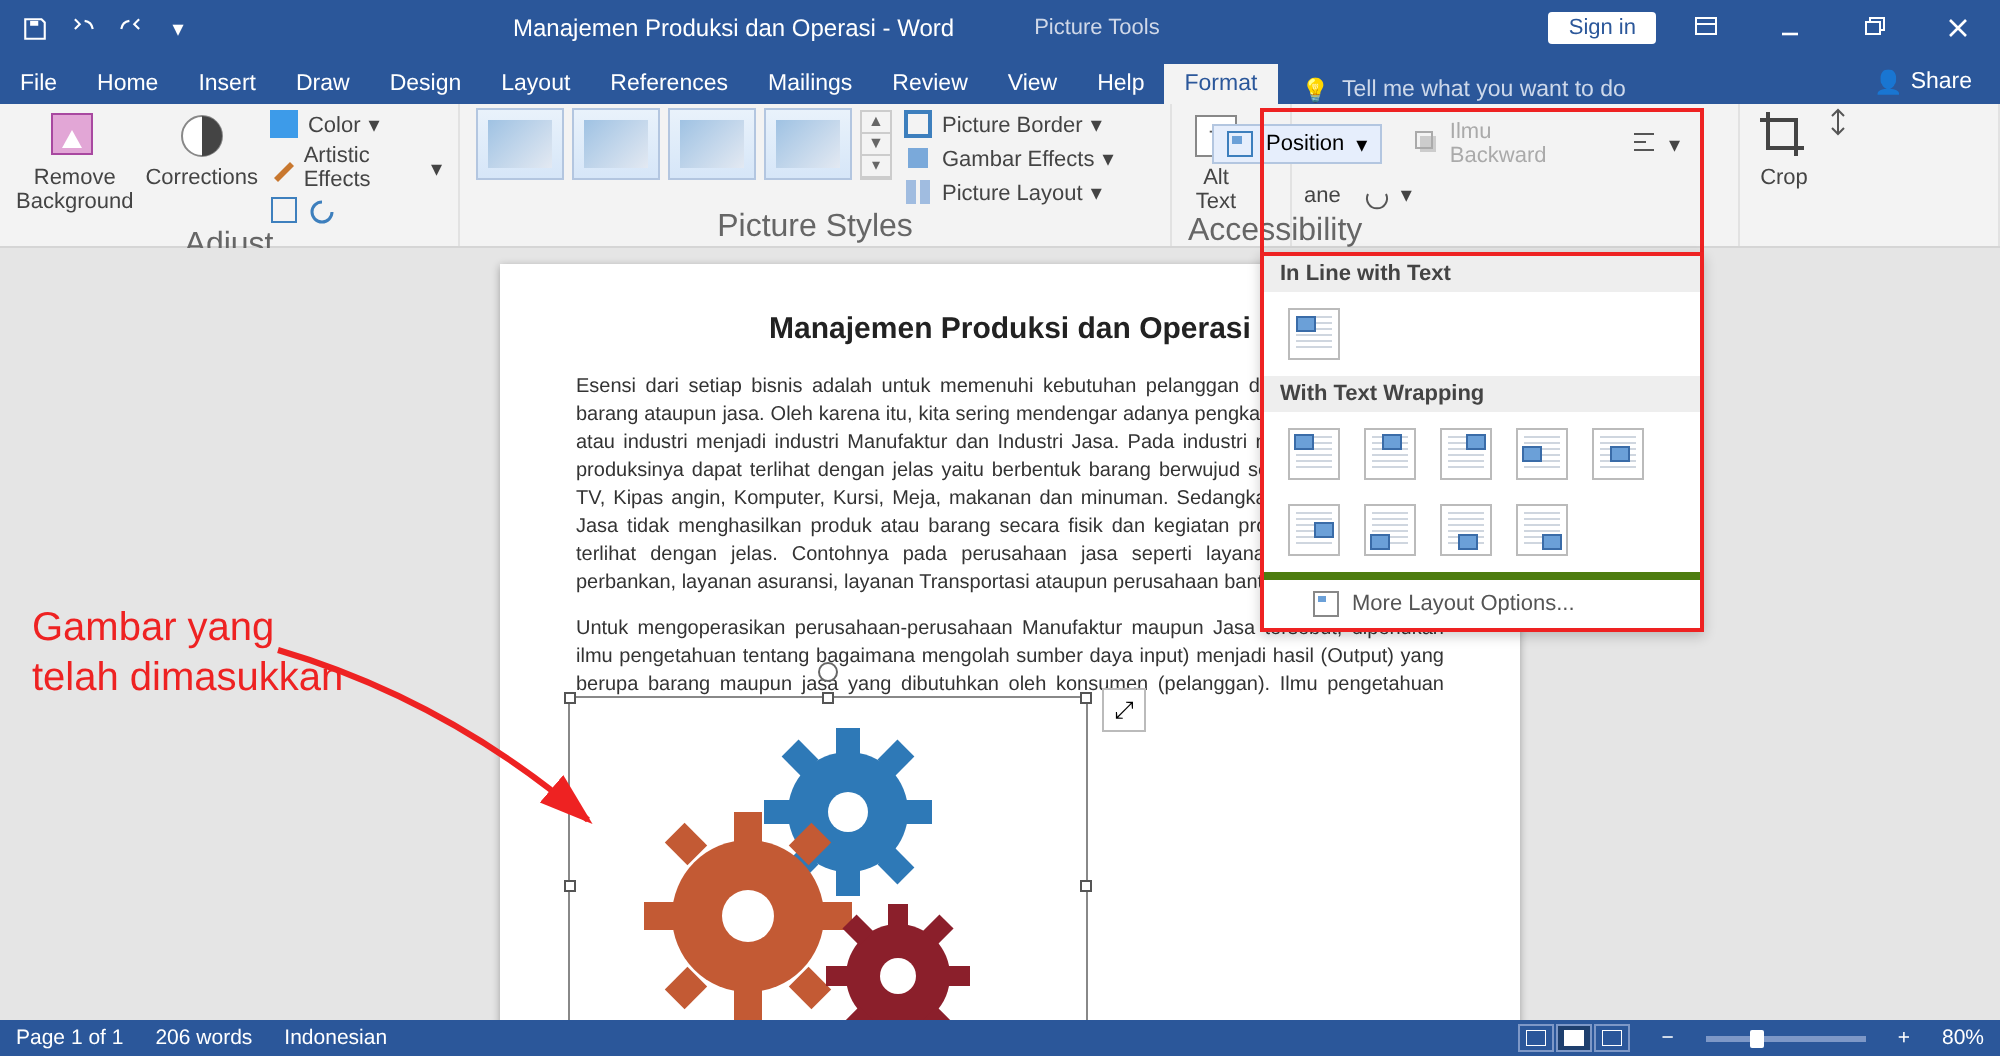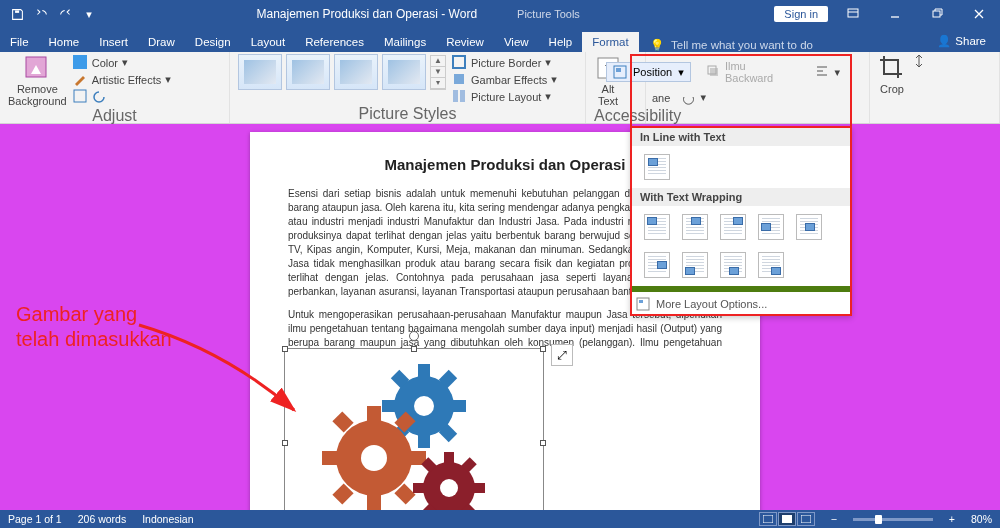--- a/index.html
+++ b/index.html
@@ -31,21 +31,21 @@
 .small-row { display: flex; align-items: center; gap: 4px; font-size: 11px; color: #444; cursor: pointer; padding: 1px 0; }
 .small-row .icon16 { width: 15px; height: 15px; }
 .style-gal { display: flex; gap: 4px; align-items: center; }
 .style-item { width: 44px; height: 36px; border: 1px solid #b3c6e0; background: linear-gradient(#e9f2fb,#d6e6f8); cursor: pointer; position: relative; }
 .style-item::after { content:""; position:absolute; inset:5px; background: linear-gradient(135deg,#9fc2e3,#e3e9f2); }
 .gal-more { display: flex; flex-direction: column; border: 1px solid #ccc; }
 .gal-more div { width: 14px; height: 11px; border-bottom: 1px solid #ccc; font-size: 8px; text-align: center; color: #666; cursor: pointer; }
 .col2 { display: flex; flex-direction: column; }
 .spin-box { display: flex; align-items: center; gap: 2px; }
 
-.canvas { position: absolute; left: 0; top: 124px; right: 0; bottom: 18px; background: #d946ef; overflow: hidden; }
+.canvas { position: absolute; left: 0; top: 124px; right: 0; bottom: 18px; background: #e5e5e5; overflow: hidden; }
 .page { position: absolute; left: 250px; top: 8px; width: 510px; height: 700px; background: #fff; box-shadow: 0 1px 4px rgba(0,0,0,.3); padding: 24px 38px; }
 .doc-title { text-align: center; font-weight: 600; font-size: 15px; margin-bottom: 14px; color: #222; }
 .doc-para { font-size: 10px; line-height: 1.4; color: #333; text-align: justify; margin-bottom: 9px; }
 .img-frame { position: absolute; left: 284px; top: 224px; width: 260px; height: 190px; border: 1px solid #888; background: #fff; }
 .handle { position: absolute; width: 6px; height: 6px; background: #fff; border: 1px solid #555; }
 .h-tl{top:-3px;left:-3px}.h-tr{top:-3px;right:-3px}
 .h-t{top:-3px;left:50%;margin-left:-3px}.h-l{left:-3px;top:50%;margin-top:-3px}.h-r{right:-3px;top:50%;margin-top:-3px}
 .rot{top:-18px;left:50%;margin-left:-5px;width:10px;height:10px;border-radius:50%;border:1px solid #666;background:#fff;position:absolute}
 .gears { position: absolute; inset: 0; display: flex; align-items: center; justify-content: center; }
 .layout-smart { position:absolute; right:-30px; top:-5px; width:22px; height:22px; border:1px solid #bbb; background:#fff; display:flex; align-items:center; justify-content:center; font-size:12px; }
@@ -53,21 +53,21 @@
 .annotation { position: absolute; left: 16px; top: 302px; color: #e22; font-size: 20px; line-height: 1.25; }
 .arrow { position: absolute; left: 134px; top: 320px; }
 
 .pos-panel { position: absolute; right: 148px; top: 126px; width: 222px; height: 190px; background: #fff; border: 2px solid #e22; z-index: 5; box-shadow: 0 2px 6px rgba(0,0,0,.2); }
 .red-around { position:absolute; right:148px; top:54px; width:222px; height:262px; border:2px solid #e22; border-bottom:none; z-index:4; pointer-events:none; }
 .pp-hdr { font-size: 11px; color: #444; background: #eee; padding: 3px 8px; font-weight: 600; }
 .pp-grid { display: flex; flex-wrap: wrap; gap: 12px; padding: 8px 12px; }
 .pp-item { width: 26px; height: 26px; border: 1px solid #bbb; background: #fff; cursor: pointer; position: relative; }
 .pp-item::before{content:"";position:absolute;inset:3px;background:repeating-linear-gradient(#cfd6df 0 1px,transparent 1px 3px);}
 .pp-item .pic{position:absolute;width:10px;height:8px;background:#6ba0d8;border:1px solid #3a6ca8;}
-.pp-more { border-top: 6px solid #4d7c0f; padding: 5px 4px; font-size: 11px; color: #555; display: flex; align-items: center; gap: 6px; cursor: pointer; }
+.pp-more { border-top: 4px solid #4d7c0f; padding: 5px 24px; font-size: 11px; color: #555; display: flex; align-items: center; gap: 6px; cursor: pointer; }
 
 .arrange-visible { position:absolute; right:148px; top:56px; width:252px; height:68px; z-index:3; }
 .arrange-visible .small-row { padding: 2px 6px; }
 .pos-btn { border:1px solid #b3c6e0; background:#e6eefc; padding:2px 6px; display:inline-flex; align-items:center; gap:6px; font-size:11px; cursor:pointer; }
 
 .statusbar { position: absolute; bottom: 0; left: 0; right: 0; height: 18px; background: #2b579a; color: #fff; font-size: 10.5px; display: flex; align-items: center; padding: 0 8px; gap: 16px; }
 .statusbar .spacer { flex: 1; }
 .zoom-slider { width: 80px; height: 3px; background: #7e98c7; position: relative; }
 .zoom-slider::after{content:"";position:absolute;left:22px;top:-3px;width:7px;height:9px;background:#fff;border-radius:1px;}
 .view-btns { display:flex; gap:1px; }
@@ -153,20 +153,27 @@
 <div class="ribbon">
   <div class="rgroup" style="width:230px">
     <div class="rgroup-body">
       <div class="big-btn">
         <svg class="icon32">
             <rect x="3" y="3" width="20" height="20" fill="#e2a6d6" stroke="#a848a0"></rect>
             <path d="M8 20l5-9 5 9z" fill="#fff"></path>
           </svg>
         <span style="white-space:pre;text-align:center">Remove
 Background</span>
+      </div>
+      <div class="big-btn">
+        <svg class="icon32">
+            <circle cx="14" cy="14" r="10" fill="#fff" stroke="#888"></circle>
+            <path d="M14 4a10 10 0 010 20z" fill="#444"></path>
+          </svg>
+        <span>Corrections</span>
       </div>
       <div class="col2">
         <div class="small-row"><svg class="icon16">
               <rect width="14" height="14" x="0" y="0" fill="#3d9be9"></rect>
             </svg><span>Color</span> ▾</div>
         <div class="small-row"><svg class="icon16">
               <path d="M2 12L10 4l2 2-8 8z" fill="#c8772e"></path>
             </svg><span>Artistic Effects</span> ▾</div>
         <div class="small-row">
             <svg class="icon16">

